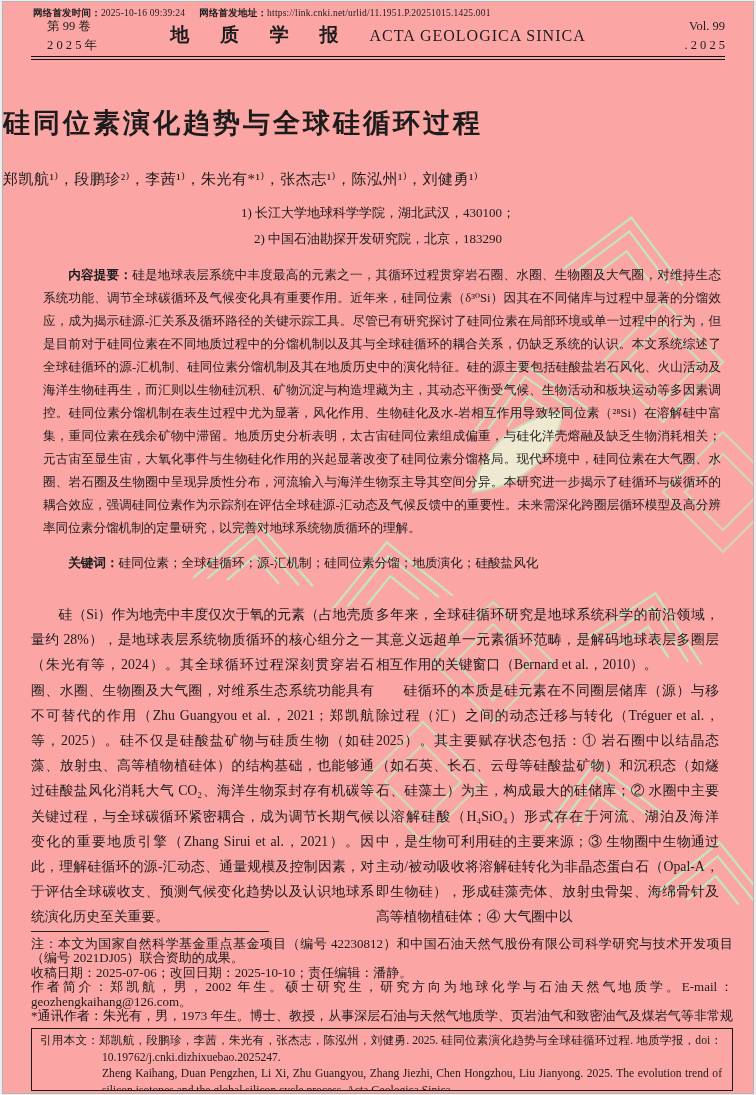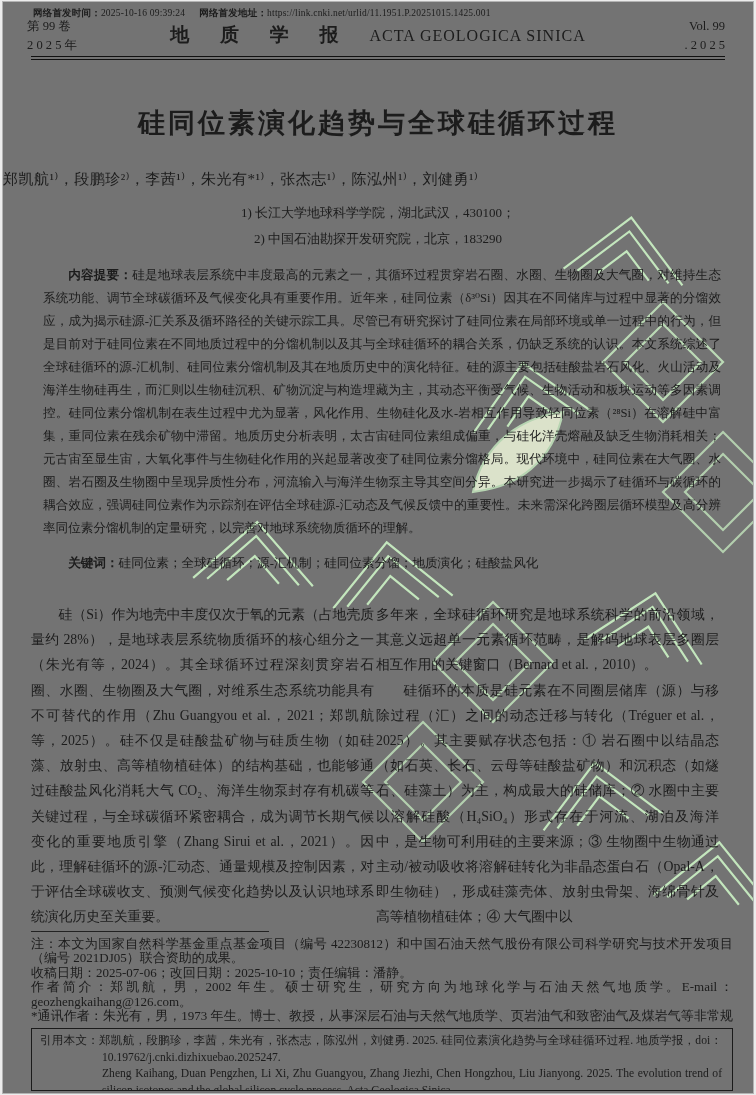--- a/index.html
+++ b/index.html
@@ -1,42 +1,42 @@
 <!DOCTYPE html>
 <html><head>
 <meta charset="utf-8">
 <style>
   * { margin:0; padding:0; box-sizing:border-box; }
   html,body { width:756px; height:1095px; background:#ececec; }
   body { font-family:"Liberation Serif","DejaVu Serif",serif; color:#1c1c1c;
          -webkit-font-smoothing:antialiased; }
   .page { position:absolute; left:2px; top:1px; width:752px; height:1093px;
-          background:#737373; border:1px solid #b3b3b3; overflow:hidden; }
+          background:#fca5a5; border:1px solid #b3b3b3; overflow:hidden; }
 
   
   .wm { position:absolute; left:0; top:0; width:756px; height:1095px;
         z-index:0; pointer-events:none; }
 
   .layer { position:absolute; z-index:1; }
 
   
   .pubnote { position:absolute; left:30px; top:5px; font-size:9.5px;
              letter-spacing:0.2px; white-space:nowrap; }
   .pubnote b { font-weight:700; }
   .pubnote .gap { display:inline-block; width:14px; }
-  .hdr-left  { position:absolute; left:24px;  top:15px; font-size:12.5px; line-height:19px; }
+  .hdr-left  { position:absolute; left:44px;  top:15px; font-size:12.5px; line-height:19px; }
   .hdr-right { position:absolute; right:28px; top:15px; font-size:12.5px; line-height:19px; text-align:right; }
   .hdr-center{ position:absolute; left:0; right:0; top:20px; text-align:center; white-space:nowrap; }
   .jcn { font-size:19px; font-weight:700; letter-spacing:13px; }
   .jen { font-size:16px; letter-spacing:1px; margin-left:14px; }
   .rule2 { position:absolute; left:28px; right:28px; top:54px; height:4px;
            border-top:1.6px solid #111; border-bottom:1.6px solid #111; }
 
   
-  .title { position:absolute; left:0; right:0; top:103px; text-align:center;
+  .title { position:absolute; left:0; right:0; top:103px; text-align:left;
            font-size:27px; font-weight:700; letter-spacing:3px; }
   .authors { position:absolute; left:0; right:0; top:168px; text-align:left;
              font-size:15px; letter-spacing:0.5px; }
   .affils { position:absolute; left:0; right:0; top:198px; text-align:center;
             font-size:13px; line-height:26px; }
 
   
   .abstract { position:absolute; left:40px; width:678px; top:262px; height:286px;
               font-size:12.6px; line-height:23px; text-align:justify; overflow:hidden; }
   .abstract .lbl, .kw .lbl { font-weight:700; }

